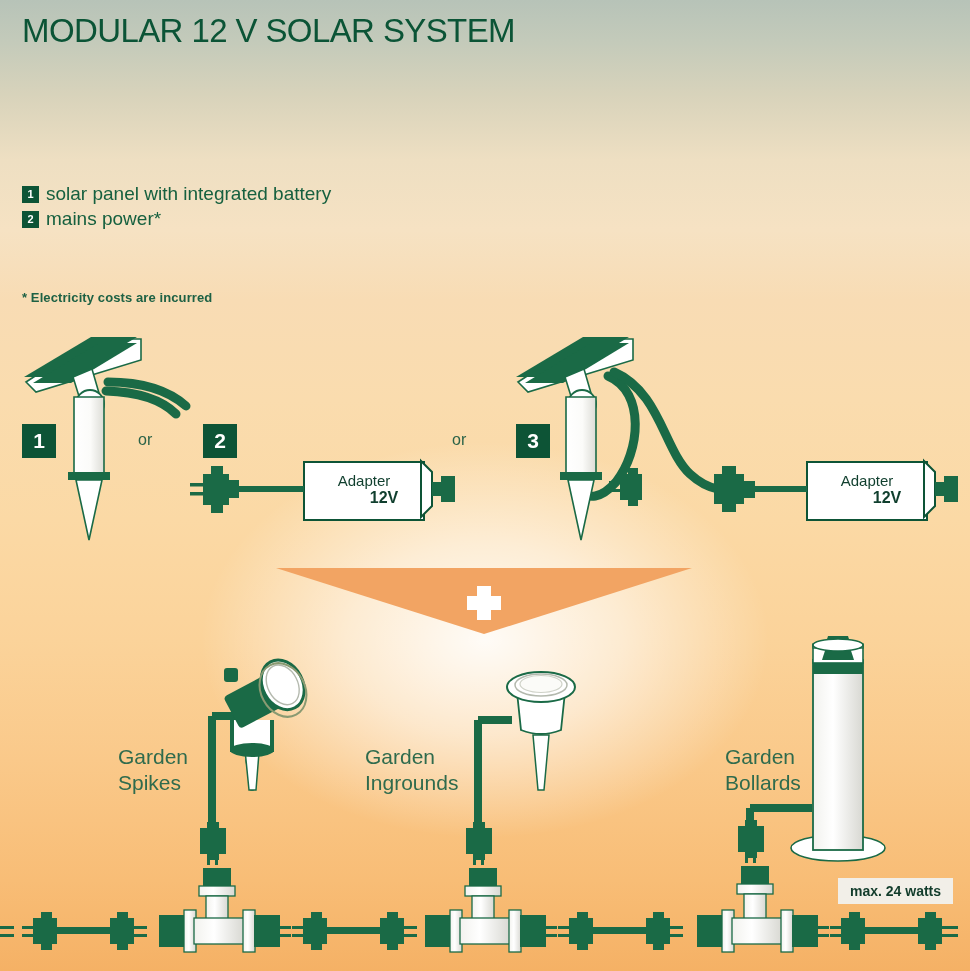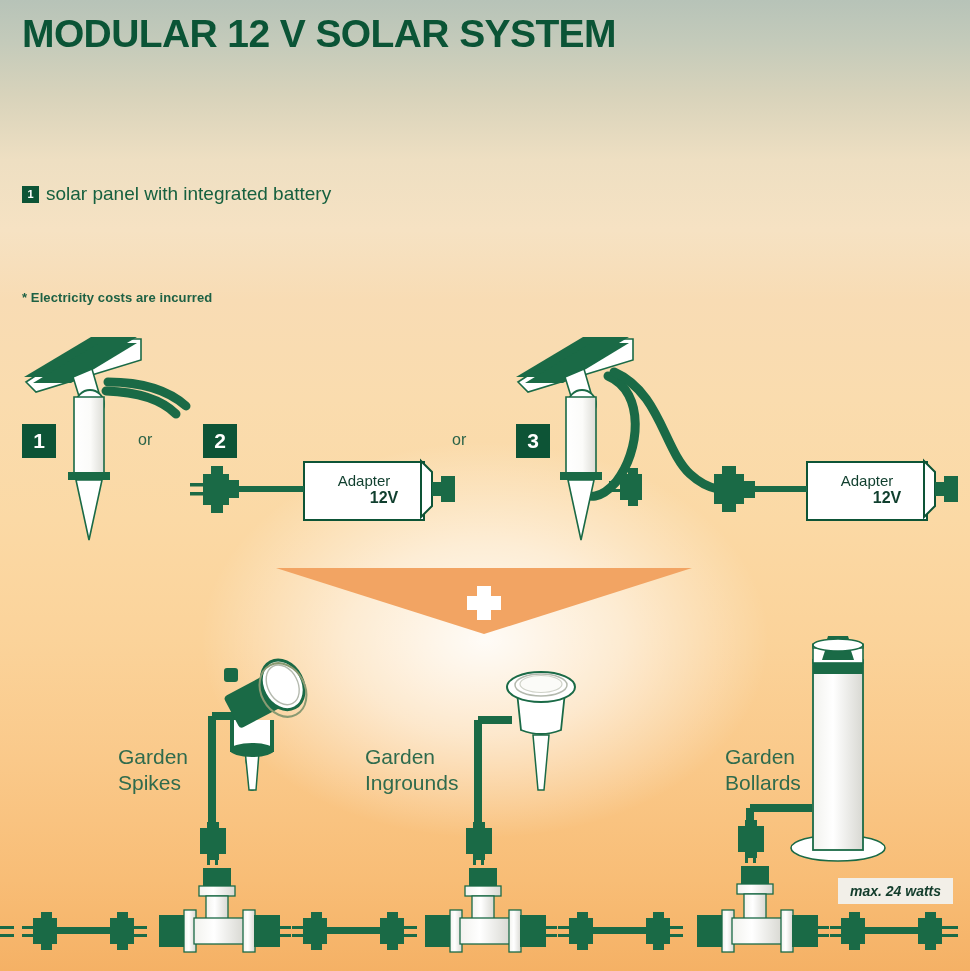--- a/index.html
+++ b/index.html
@@ -25,21 +25,21 @@
         #fadcae 400px,
         #fbd9a5 520px,
         #fbd39a 640px,
         #fac98a 760px,
         #f8bd76 880px,
         #f5b165 971px);
   }
   
   .hdr{position:absolute;left:22px;}
   .title1{
-    top:14px;font-size:39px;font-weight:bold;color:#0b5436;
+    top:14px;font-size:33px;font-weight:normal;color:#0b5436;
     letter-spacing:-0.6px;line-height:1.0;white-space:nowrap;
   }
   .title2{
     top:68px;font-size:45px;font-weight:normal;color:#145c3d;
     letter-spacing:-0.6px;line-height:1.0;white-space:nowrap;
   }
   .subhead{
     top:142px;font-size:20px;color:#145c3d;letter-spacing:0.4px;white-space:nowrap;
   }
   .bullets{top:181px;width:930px;color:#16603f;font-size:19px;line-height:25px;}
@@ -67,33 +67,36 @@
     position:absolute;background:#ffffff;border:2px solid #0d5436;
     text-align:center;color:#103f2e;
   }
   .ad-t1{font-size:15px;line-height:16px;margin-top:10px;}
   .ad-t2{font-size:16px;font-weight:bold;line-height:17px;margin-left:40px;}
 
   
   .glabel{position:absolute;font-size:21px;color:#2f6b4d;line-height:26px;}
   .wattbox{
     position:absolute;background:#f2efe8;color:#123c2b;font-size:14px;
-    font-weight:bold;padding:5px 12px;font-style:italic;
+    font-weight:bold;padding:5px 12px;
   }
 </style>
 </head>
 <body>
 
 <div id="poster">
 
   <div class="hdr title1">MODULAR 12 V SOLAR SYSTEM</div>
 
   <div class="hdr bullets">
     <div class="brow">
       <span class="num-sm">1</span><span class="btext">solar panel with integrated battery</span>
+    </div>
+    <div class="brow">
+      <span class="num-sm">2</span><span class="btext">mains power*</span>
     </div>
   </div>
 
   <div class="hdr foot">* Electricity costs are incurred</div>
 
   <div class="badge" style="left:22px;top:424px;">1</div>
   <div class="orlab" style="left:138px;top:431px;">or</div>
   <div class="badge" style="left:203px;top:424px;">2</div>
   <div class="orlab" style="left:452px;top:431px;">or</div>
   <div class="badge" style="left:516px;top:424px;">3</div>

